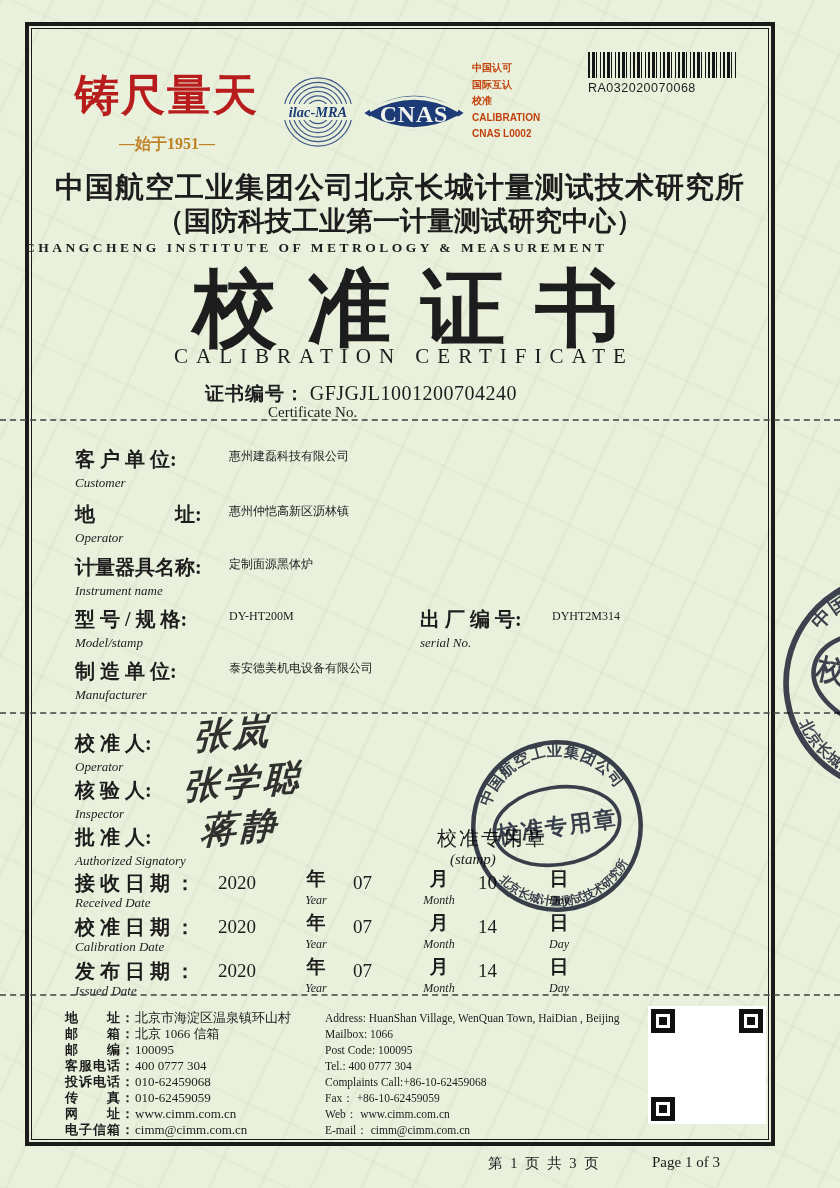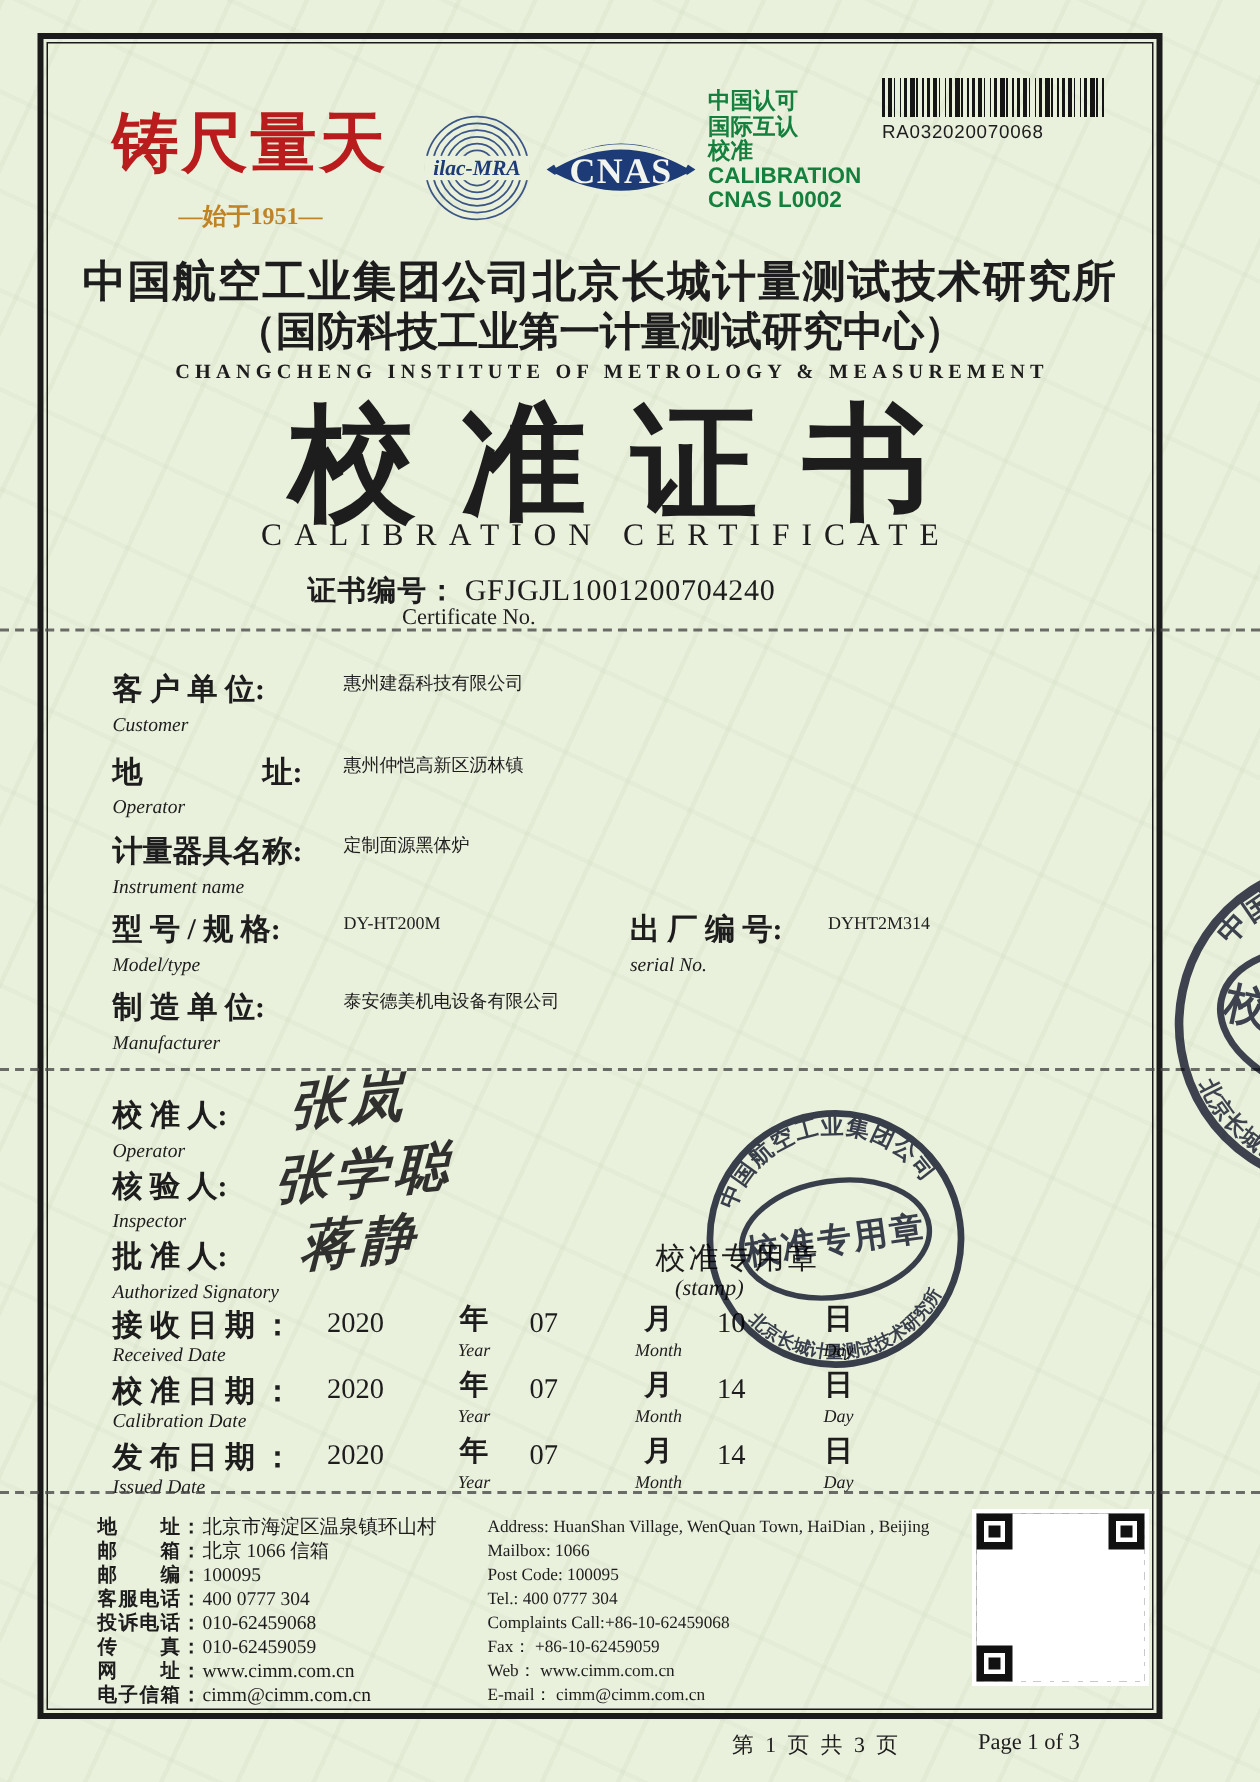--- a/index.html
+++ b/index.html
@@ -12,29 +12,29 @@
   .frame{position:absolute;left:25px;top:22px;width:742px;height:1116px;border:4px solid #1b1b1b;}
   .frame::after{content:"";position:absolute;inset:2px;border:1px solid #1b1b1b;}
   .abs{position:absolute;}
   
   .brand-name{left:72px;top:66px;width:190px;font-size:44px;font-weight:bold;color:#b91c1c;
        letter-spacing:2px;text-align:center;}
   .brand-since{left:72px;top:134px;width:190px;font-size:16px;font-weight:bold;color:#bf8326;text-align:center;}
   .ilac{left:282px;top:76px;}
   .cnas{left:360px;top:82px;}
   .accred{left:472px;top:60px;font-family:"Liberation Sans",sans-serif;font-weight:bold;
-       font-size:15px;line-height:16.5px;color:#15803d;}
+       font-size:10px;line-height:16.5px;color:#c2410c;}
   .barcode{left:588px;top:52px;width:150px;}
   .barcode-bars{width:150px;height:26px;
        background:repeating-linear-gradient(90deg,#151515 0 2px,transparent 2px 4px,#151515 4px 7px,transparent 7px 8px,#151515 8px 9px,transparent 9px 12px,#151515 12px 13px,transparent 13px 15px);}
   .barcode-text{font-family:"Liberation Sans",sans-serif;font-size:12.5px;margin-top:3px;letter-spacing:.5px;}
   
   .inst-cn{left:25px;top:168px;width:750px;text-align:center;font-size:29px;font-weight:bold;letter-spacing:1px;}
   .inst-cn2{left:25px;top:203px;width:750px;text-align:center;font-size:27px;font-weight:bold;}
-  .inst-en{left:25px;top:240px;width:766px;text-align:center;font-size:13.5px;font-weight:bold;letter-spacing:3.5px;}
+  .inst-en{left:25px;top:240px;width:766px;font-size:13.5px;font-weight:bold;letter-spacing:3.5px;}
   
   .title-cn{left:25px;top:252px;width:750px;text-align:center;font-size:84px;font-weight:bold;
        letter-spacing:30px;padding-left:42px;box-sizing:border-box;}
   .title-en{left:25px;top:344px;width:750px;text-align:center;font-size:21px;letter-spacing:8px;padding-left:8px;box-sizing:border-box;}
   
   .certno{left:205px;top:381px;font-size:19px;}
   .certno .lbl{font-weight:bold;letter-spacing:1px;}
   .certno .num{font-size:20px;letter-spacing:.5px;}
   .certno-sub{left:268px;top:404px;font-size:15px;}
   .dash{position:absolute;left:0;width:840px;border-top:2px dashed #4a4a4a;opacity:.8;}
@@ -147,21 +147,21 @@
     <div class="f-sub">Operator</div>
   </div>
   <div class="field" style="top:554px">
     <span class="f-label">计量器具名称:</span>
     <span class="f-value">定制面源黑体炉</span>
     <div class="f-sub">Instrument name</div>
   </div>
   <div class="field" style="top:606px">
     <span class="f-label">型 号 / 规 格:</span>
     <span class="f-value">DY-HT200M</span>
-    <div class="f-sub">Model/type</div>
+    <div class="f-sub">Model/stamp</div>
   </div>
   <div class="field" style="top:606px;left:420px">
     <span class="f-label" style="width:128px">出 厂 编 号:</span>
     <span class="f-value">DYHT2M314</span>
     <div class="f-sub">serial No.</div>
   </div>
   <div class="field" style="top:658px">
     <span class="f-label">制 造 单 位:</span>
     <span class="f-value">泰安德美机电设备有限公司</span>
     <div class="f-sub">Manufacturer</div>

